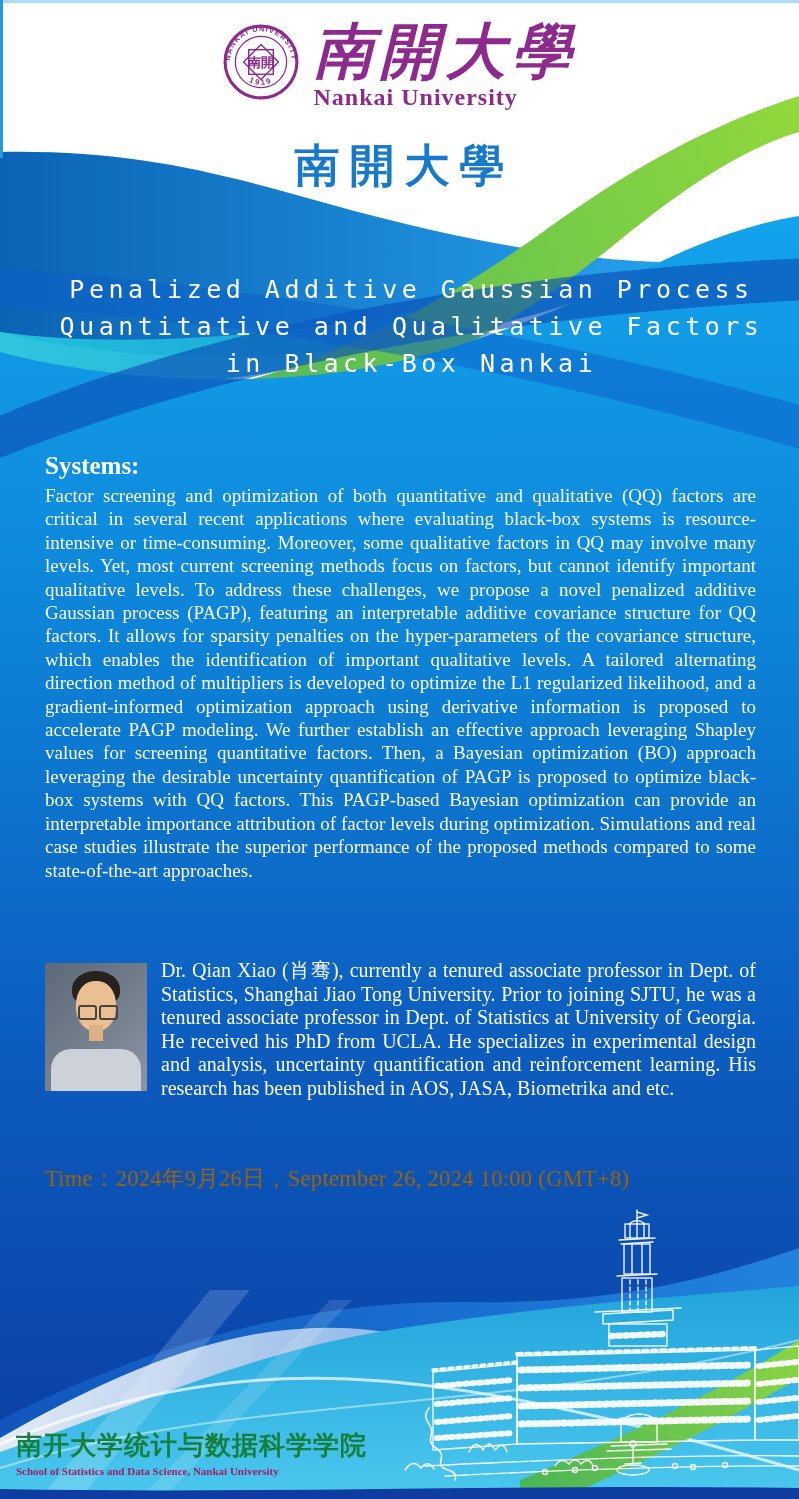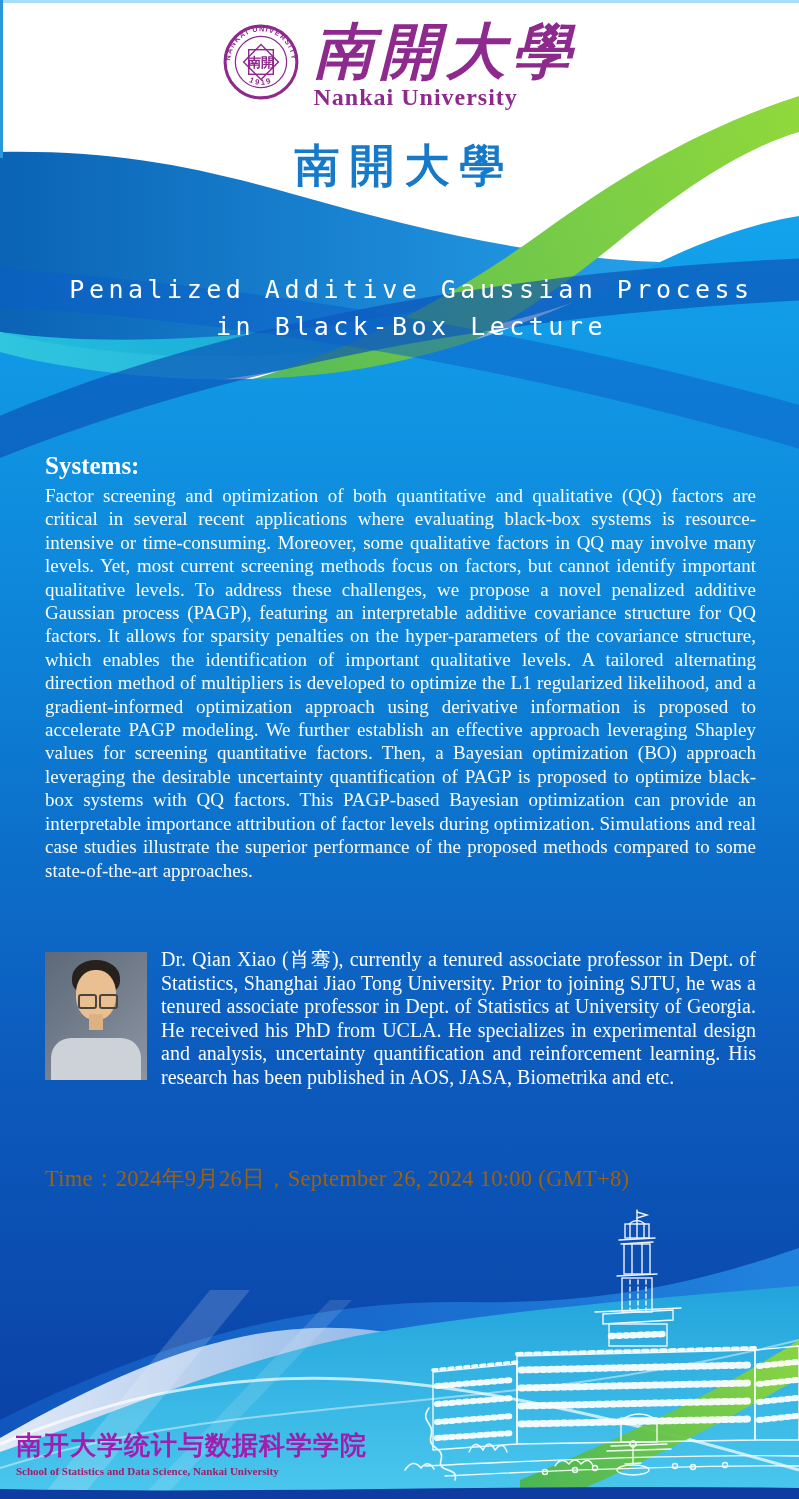--- a/index.html
+++ b/index.html
@@ -29,21 +29,21 @@
 
   
   .abstract{position:absolute;top:452px;left:45px;width:711px;z-index:2;color:#ffffff;}
   .section-heading{font-family:"Liberation Serif", serif;font-weight:bold;font-size:25px;
                    line-height:28px;margin:0;color:#ffffff;}
   .abstract p{margin:4px 0 0 0;text-align:justify;font-size:19px;line-height:23.4px;
               color:#fbfdff;}
 
   
   .speaker{position:absolute;top:946px;left:45px;width:711px;z-index:2;color:#ffffff;}
-  .speaker .bio-wrap{margin-top:2px;}
+  .speaker .bio-wrap{margin-top:13px;}
   .photo{float:left;width:102px;height:128px;margin:4px 14px 2px 0;position:relative;
          overflow:hidden;background:linear-gradient(135deg,#5d6878,#8b95a3);}
   .photo .hair{position:absolute;top:8px;left:27px;width:48px;height:36px;background:#27211d;
                border-radius:50% 50% 42% 42%;}
   .photo .face{position:absolute;top:18px;left:31px;width:40px;height:50px;background:#eac092;
                border-radius:46%;}
   .photo .lens-l,.photo .lens-r{position:absolute;top:42px;width:15px;height:11px;
                border:2px solid #4a443e;border-radius:3px;}
   .photo .lens-l{left:33px;} .photo .lens-r{left:54px;}
   .photo .neck{position:absolute;top:62px;left:44px;width:14px;height:16px;background:#deb183;}
@@ -51,21 +51,21 @@
                 border-radius:20px 20px 0 0;}
   .speaker p{margin:0;text-align:justify;font-size:20px;line-height:23.6px;color:#fbfdff;}
 
   
   .details{position:absolute;top:1163px;left:45px;width:720px;z-index:2;color:#a16207;
            font-size:22.5px;line-height:31px;letter-spacing:.3px;}
 
   
   .footer{position:absolute;top:1431px;left:16px;z-index:2;}
   .school-cn{font-family:"Liberation Serif", serif;font-weight:bold;font-size:26px;
-             line-height:30px;color:#a21caf;letter-spacing:1px;}
+             line-height:30px;color:#15803d;letter-spacing:1px;}
   .school-en{font-family:"Liberation Serif", serif;font-weight:bold;font-size:11px;
              line-height:20px;color:#a01d6a;}
 </style>
 </head>
 <body>
 
 <div class="poster">
 
   <svg class="bg" width="799" height="1499" viewBox="0 0 799 1499">
     <defs>
@@ -213,21 +213,22 @@
     <div class="logo-text">
       <div class="calligraphy">南開大學</div>
       <div class="wordmark">Nankai University</div>
     </div>
   </div>
 
   <div class="banner">南開大學</div>
 
   <div class="title">
     <span class="title-line">Penalized Additive Gaussian Process</span>
-    <span class="title-line">in Black-Box Lecture</span>
+    <span class="title-line">Quantitative and Qualitative Factors</span>
+    <span class="title-line">in Black-Box Nankai</span>
   </div>
 
   <section class="abstract">
     <h2 class="section-heading">Systems:</h2>
     <p>Factor screening and optimization of both quantitative and qualitative (QQ) factors are critical in several recent applications where evaluating black-box systems is resource-intensive or time-consuming. Moreover, some qualitative factors in QQ may involve many levels. Yet, most current screening methods focus on factors, but cannot identify important qualitative levels. To address these challenges, we propose a novel penalized additive Gaussian process (PAGP), featuring an interpretable additive covariance structure for QQ factors. It allows for sparsity penalties on the hyper-parameters of the covariance structure, which enables the identification of important qualitative levels. A tailored alternating direction method of multipliers is developed to optimize the L1 regularized likelihood, and a gradient-informed optimization approach using derivative information is proposed to accelerate PAGP modeling. We further establish an effective approach leveraging Shapley values for screening quantitative factors. Then, a Bayesian optimization (BO) approach leveraging the desirable uncertainty quantification of PAGP is proposed to optimize black-box systems with QQ factors. This PAGP-based Bayesian optimization can provide an interpretable importance attribution of factor levels during optimization. Simulations and real case studies illustrate the superior performance of the proposed methods compared to some state-of-the-art approaches.</p>
   </section>
 
   <section class="speaker">
     <div class="bio-wrap">
       <div class="photo">

